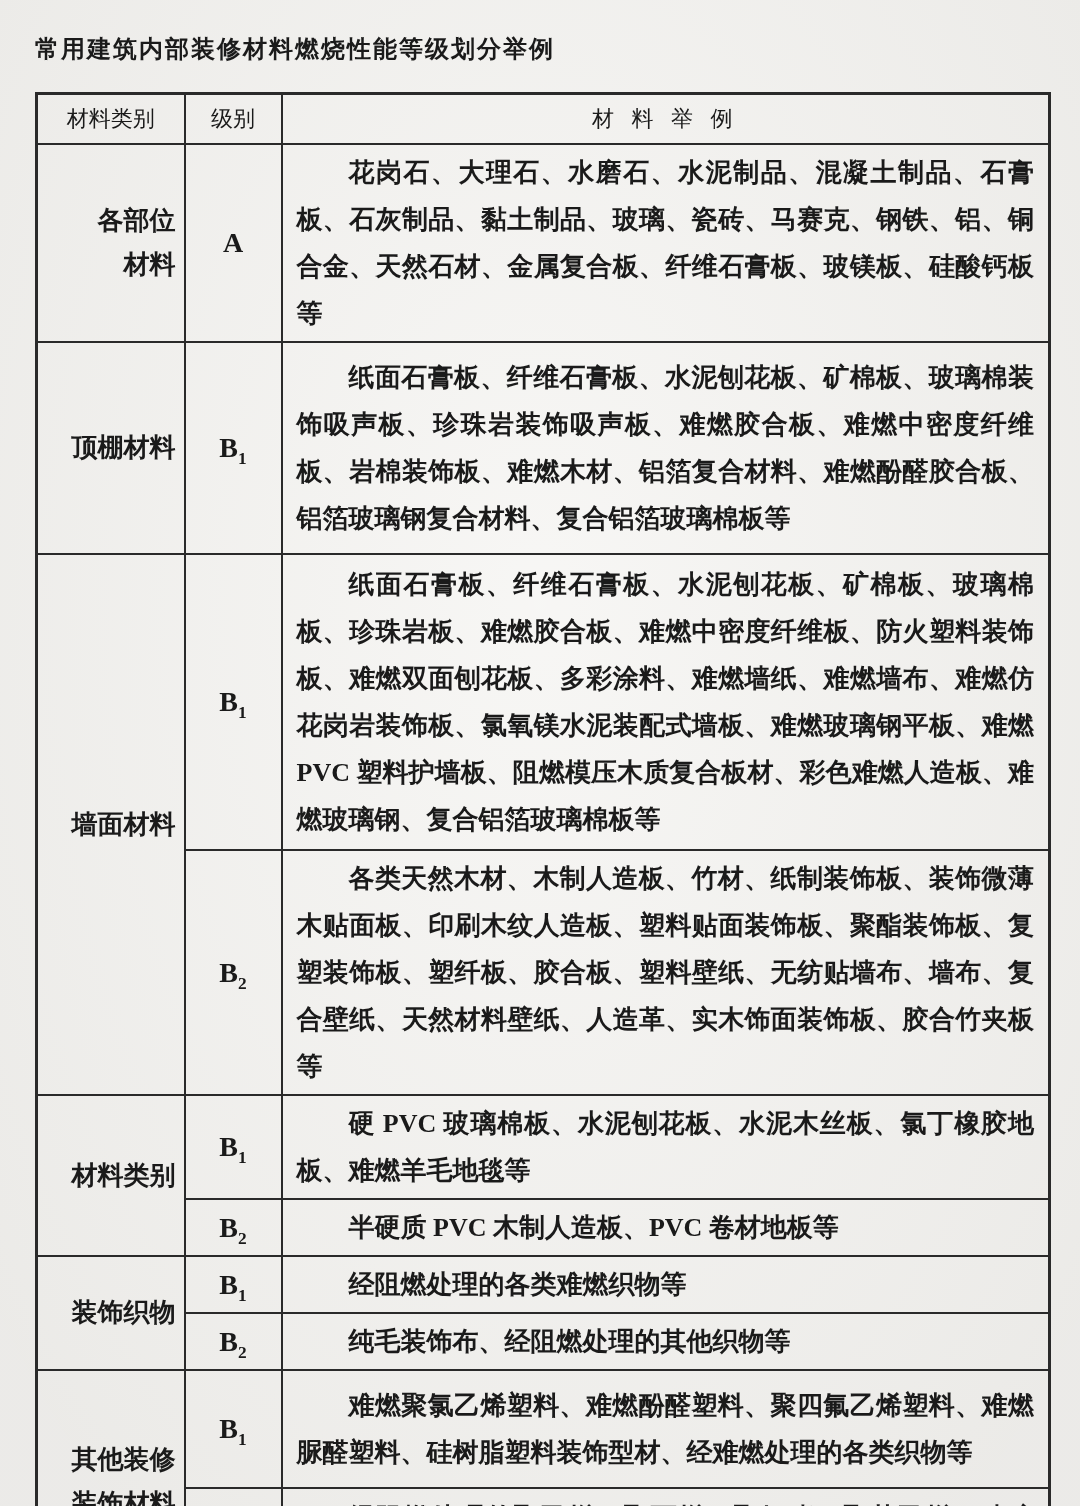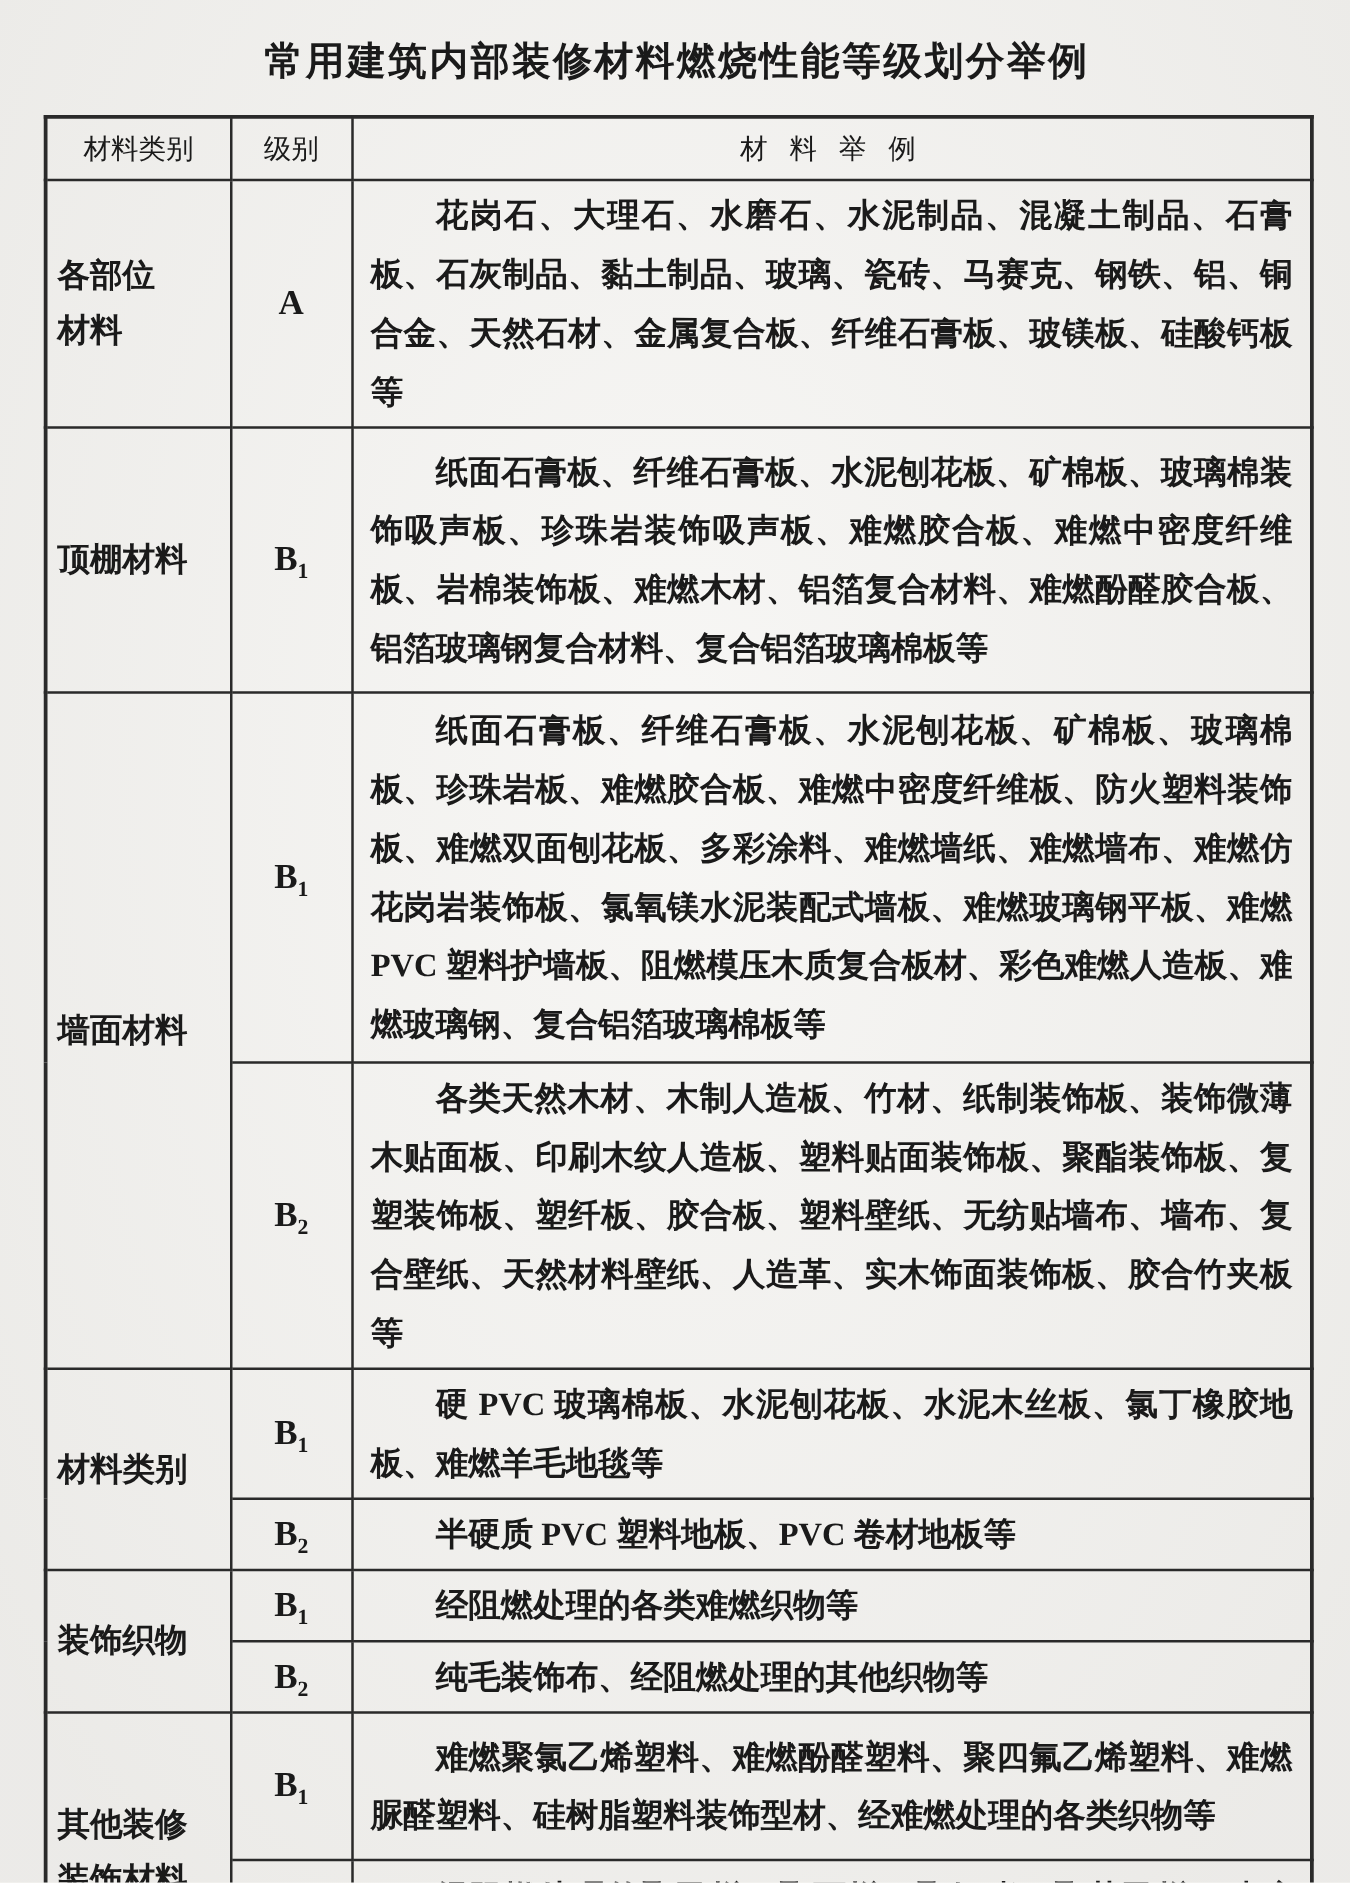--- a/index.html
+++ b/index.html
@@ -18,24 +18,23 @@
   }
   .page{
     width:1080px;height:1506px;
     padding:20px 32px 0 35px;
     box-sizing:border-box;
     background:
       radial-gradient(ellipse at 50% 40%, rgba(255,255,255,0.35), rgba(0,0,0,0.03) 90%),
       var(--paper);
   }
   .title{
-    text-align:center;
     font-family:"Liberation Sans","DejaVu Sans",sans-serif;
     font-weight:bold;
-    font-size:31px;
+    font-size:24px;
     letter-spacing:2px;
     margin:6px 0 20px 0;
     line-height:46px;
   }
   table.main{
     border-collapse:collapse;
     width:1013px;
     table-layout:fixed;
     background:transparent;
   }
@@ -54,21 +53,21 @@
     font-weight:bold;
   }
   th{
     height:48px;
     font-weight:normal;
     text-align:center;
     font-size:22px;
   }
   th.ex-h{letter-spacing:6px;}
   td.cat{
-    text-align:left;
+    text-align:right;
     white-space:pre-line;
     line-height:44px;
     padding:0 8px;
   }
   td.grade{
     text-align:center;
     font-size:28px;
   }
   td.grade sub{
     font-size:0.62em;
@@ -148,21 +147,21 @@
     <tr class="h-f1">
       <td class="cat" rowspan="2">材料类别</td>
       <td class="grade"><span>B</span><sub>1</sub></td>
       <td class="ex">
             <div class="para">硬 PVC 玻璃棉板、水泥刨花板、水泥木丝板、氯丁橡胶地板、难燃羊毛地毯等</div>
           </td>
     </tr>
     <tr class="h-f2">
       <td class="grade"><span>B</span><sub>2</sub></td>
       <td class="ex">
-            <div class="para">半硬质 PVC 塑料地板、PVC 卷材地板等</div>
+            <div class="para">半硬质 PVC 木制人造板、PVC 卷材地板等</div>
           </td>
     </tr>
 
     <tr class="h-t1">
       <td class="cat" rowspan="2">装饰织物</td>
       <td class="grade"><span>B</span><sub>1</sub></td>
       <td class="ex">
             <div class="para">经阻燃处理的各类难燃织物等</div>
           </td>
     </tr>

